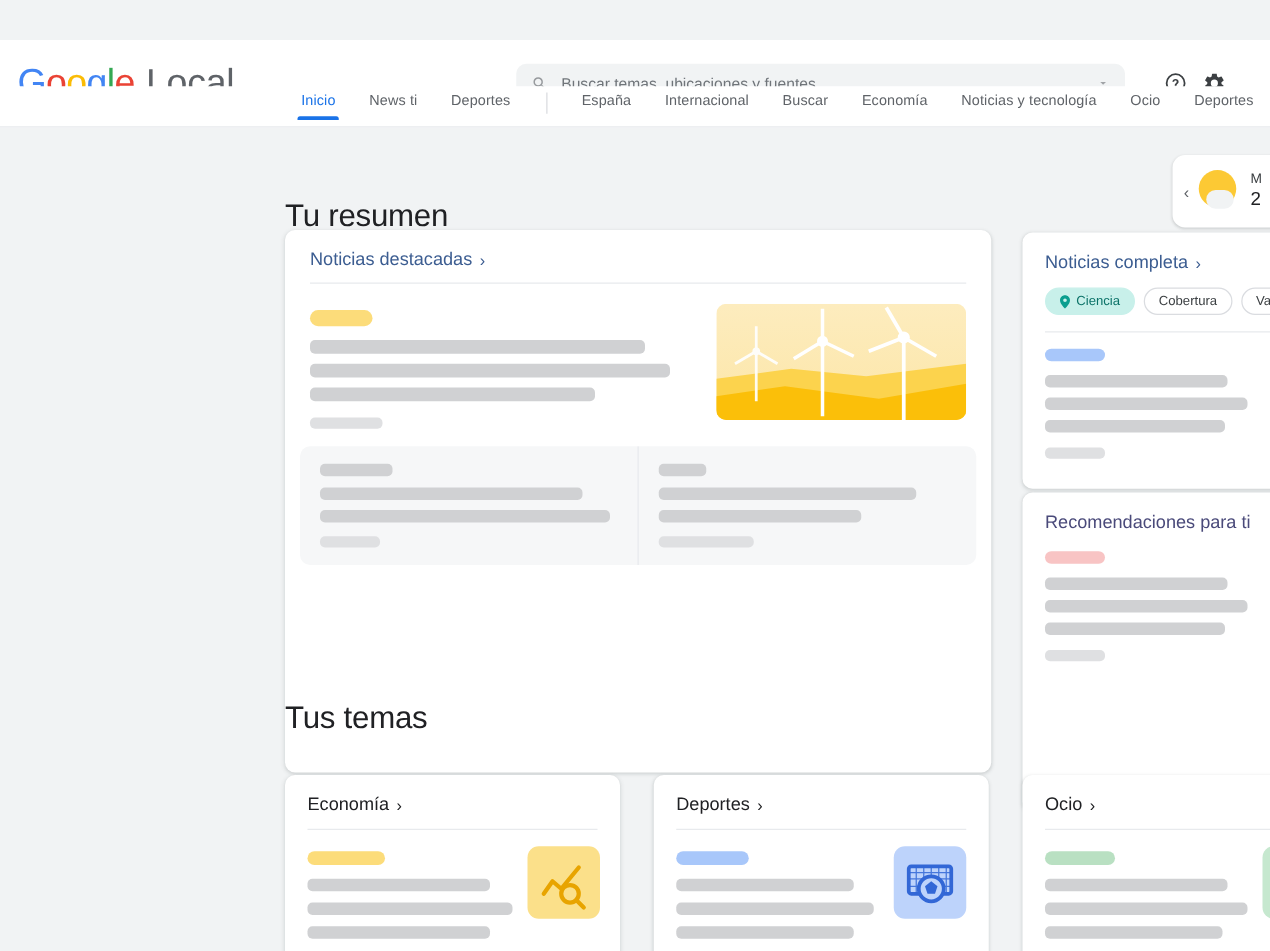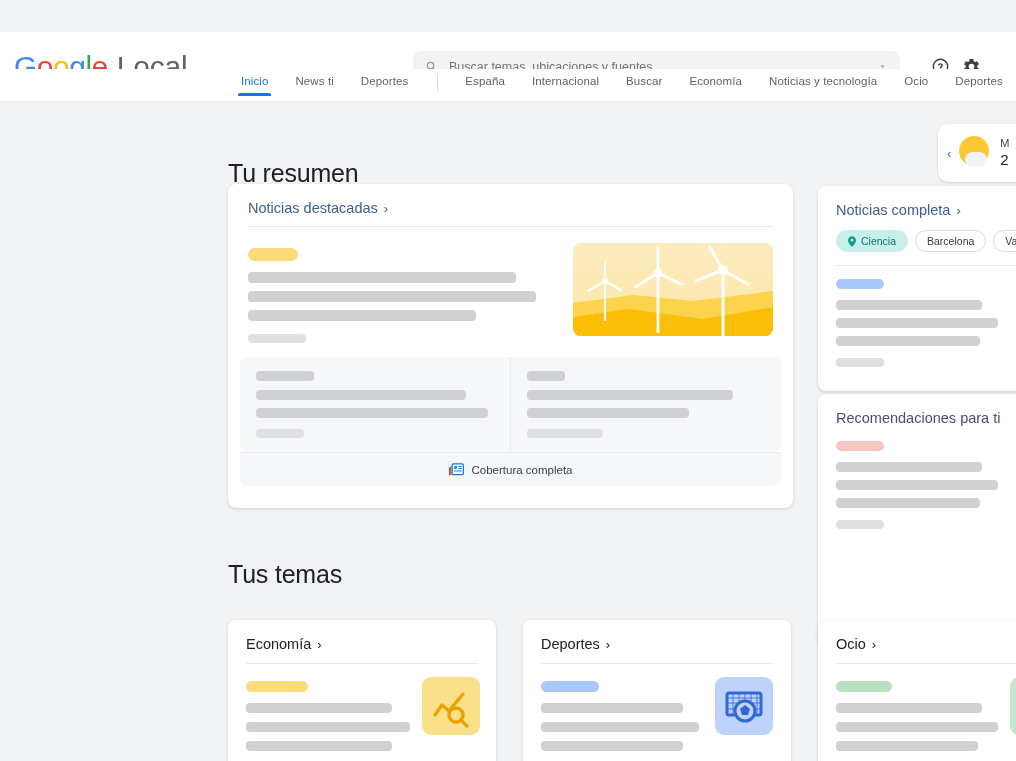--- a/index.html
+++ b/index.html
@@ -113,21 +113,21 @@
   .card-title.purple { color: #4a4a7a; }
   .card-title.dark { color: #202124; font-size: 14.5px; }
   .divider { height: 1px; background: #e8eaed; }
 
   
   .sk { border-radius: 4px; background: #d0d1d3; }
   .sk.light { background: #dfe0e2; }
 
   
   .destacadas {
-    position: absolute; left: 228px; top: 82px; width: 565px; height: 324px;
+    position: absolute; left: 228px; top: 82px; width: 565px; height: 434px;
     padding: 0;
   }
   .destacadas .inner-pad { padding: 16px 20px 0 20px; }
   .lead { display: flex; padding: 14px 20px 0 20px; }
   .lead-left { flex: 1; padding-top: 7px; }
   .turbine-img {
     width: 200px; height: 93px; border-radius: 8px; overflow: hidden;
     flex: 0 0 200px; margin-left: 14px; margin-top: 2px;
   }
   .sub-cards {
@@ -301,49 +301,37 @@
           <div class="sk light" style="width:48px;height:9px;margin-top:11px;"></div>
         </div>
         <div class="sub-card">
           <div class="sk" style="width:38px;height:10px;"></div>
           <div class="sk" style="width:206px;height:10px;margin-top:9px;"></div>
           <div class="sk" style="width:162px;height:10px;margin-top:8px;"></div>
           <div class="sk light" style="width:76px;height:9px;margin-top:11px;"></div>
         </div>
       </div>
 
-      <div class="full-coverage">
-        <svg class="fc-icon" viewBox="0 0 24 20">
-          <rect x="0" y="6" width="4" height="13" rx="1" fill="#ea4335"></rect>
-          <rect x="3" y="4" width="4" height="15" rx="1" fill="#fbbc05"></rect>
-          <rect x="5" y="1" width="18" height="17" rx="2" fill="#fff" stroke="#1a73e8" stroke-width="2"></rect>
-          <rect x="8" y="4" width="5" height="5" rx="1" fill="#34a853"></rect>
-          <rect x="15" y="4.5" width="5.5" height="1.6" fill="#1a73e8"></rect>
-          <rect x="15" y="7.6" width="5.5" height="1.6" fill="#1a73e8"></rect>
-          <rect x="8" y="11.5" width="12.5" height="1.6" fill="#1a73e8"></rect>
-        </svg>
-        <span>Cobertura completa</span>
-      </div>
     </div>
 
     <div class="card locales">
       <div class="card-title blue">
         <span>Noticias completa</span>
         <span class="chev">›</span>
       </div>
 
       <div class="chips">
         <div class="chip active">
           <svg class="pin" viewBox="0 0 12 16">
             <path fill="#0b9e8f" d="M6 0C2.7 0 0 2.7 0 6c0 4.5 6 10 6 10s6-5.5 6-10c0-3.3-2.7-6-6-6zm0 8.2A2.2 2.2 0 116 3.8a2.2 2.2 0 010 4.4z"></path>
           </svg>
           <span>Ciencia</span>
         </div>
         <div class="chip">
-          <span>Barcelona</span>
+          <span>Cobertura</span>
         </div>
         <div class="chip">
           <span>Valènc</span>
         </div>
       </div>
 
       <div class="divider" style="margin-top:13px;"></div>
 
       <div style="display:flex;margin-top:13px;">
         <div style="flex:1;">

